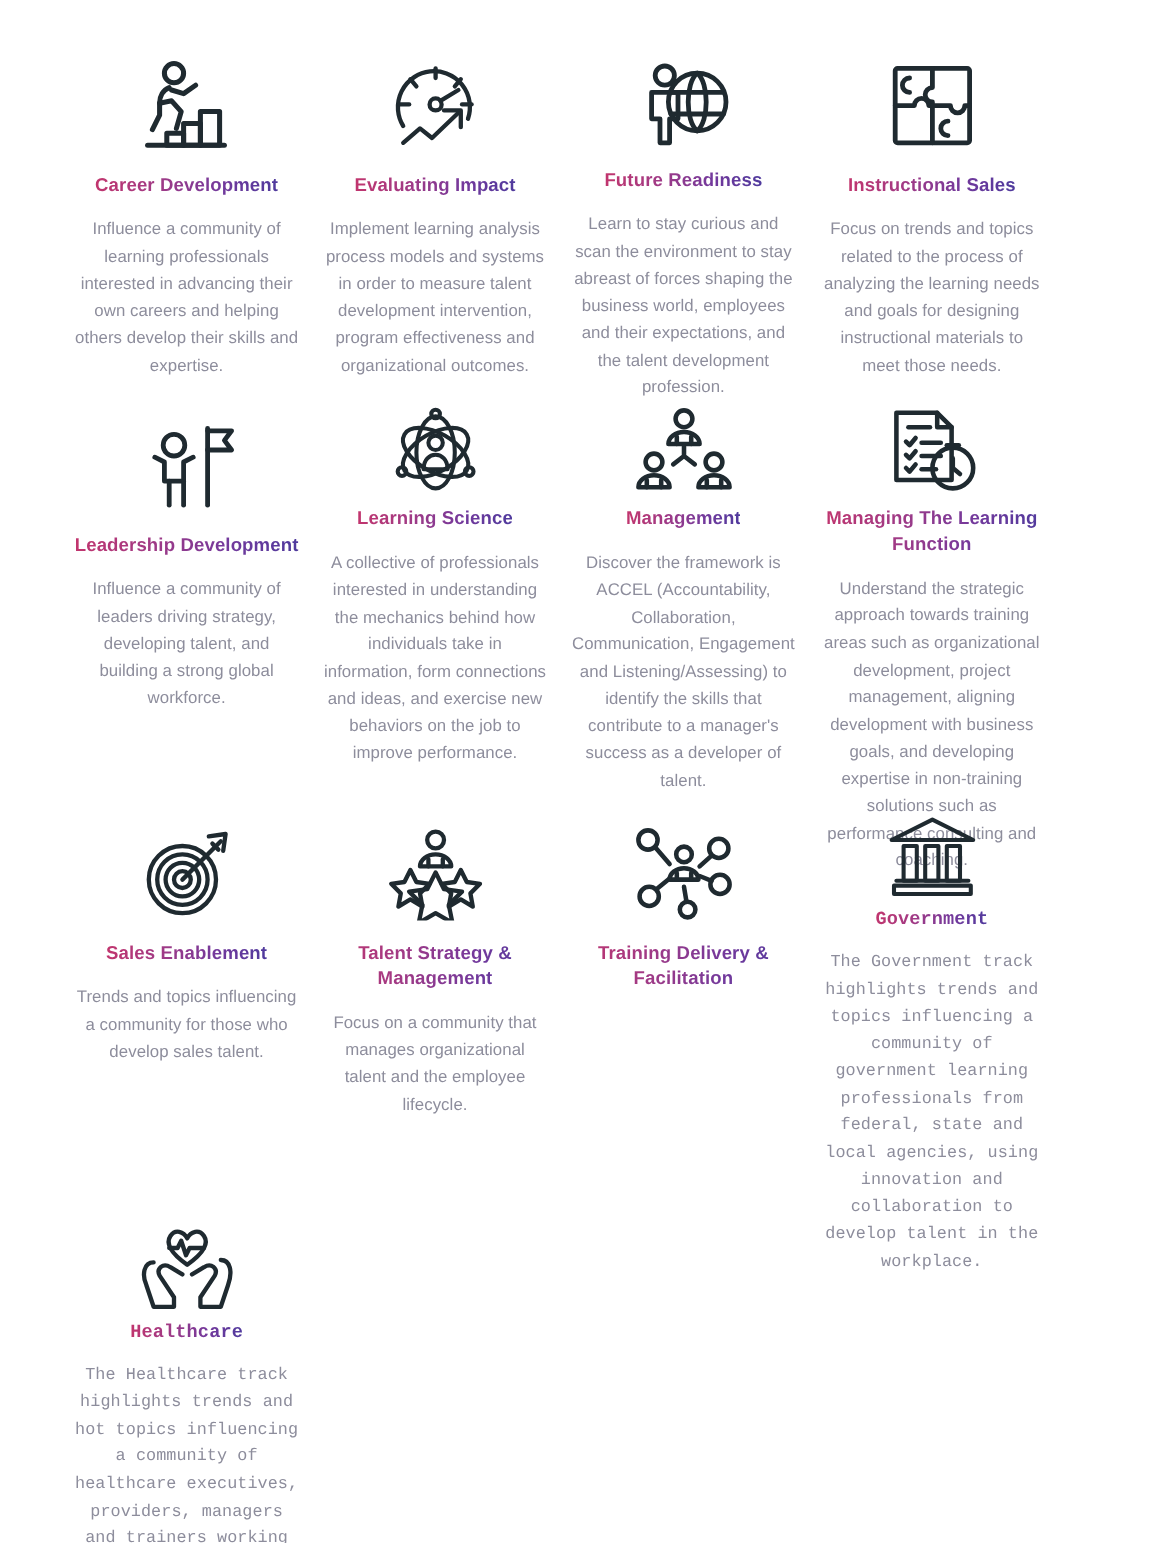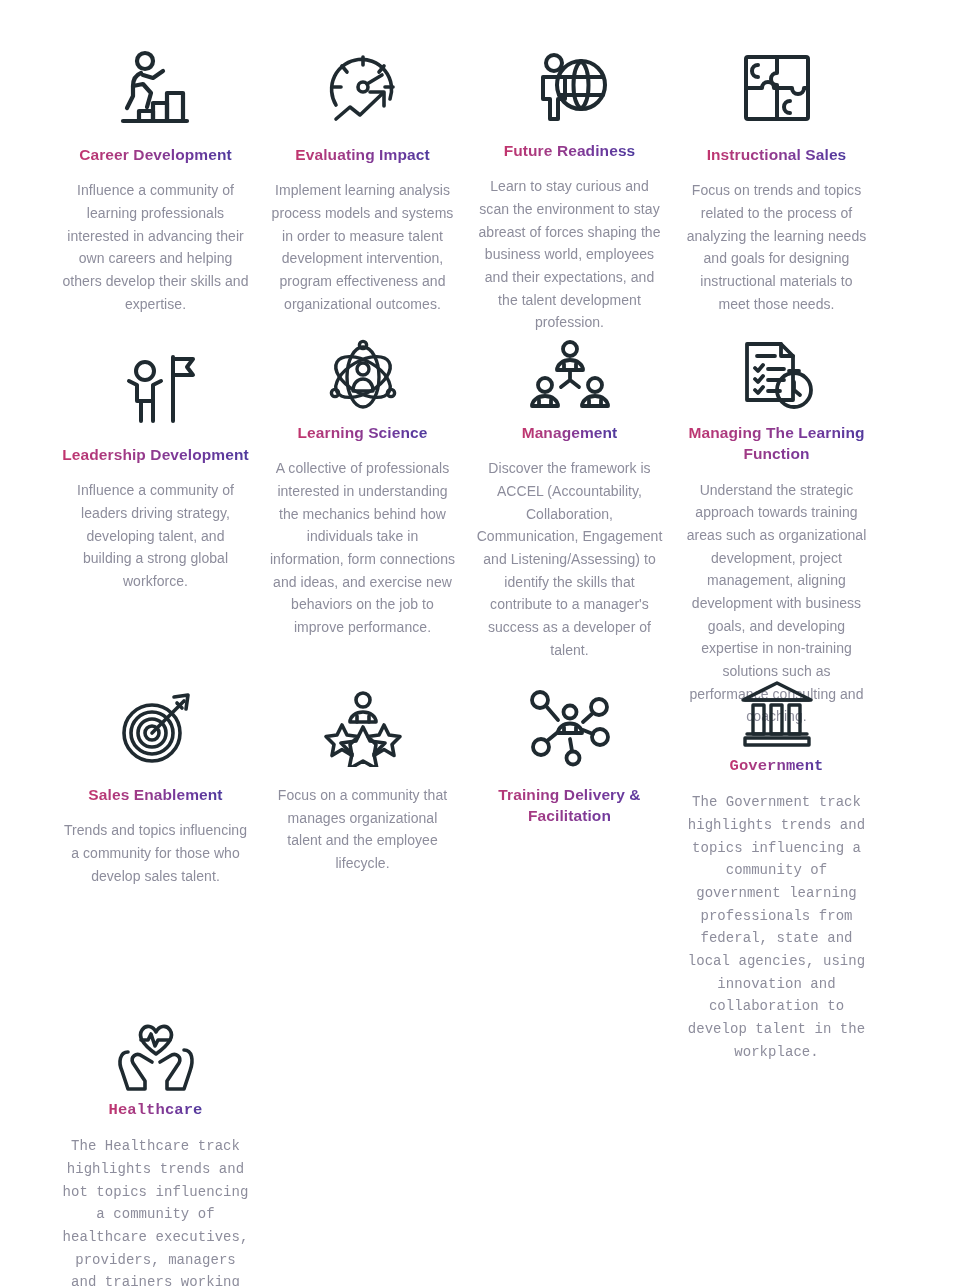--- a/index.html
+++ b/index.html
@@ -252,20 +252,21 @@
     <div class="icon-wrap">
       <svg width="82" height="78" viewBox="0 0 82 78" fill="none" stroke="#1f2a30" stroke-width="3.6" stroke-linecap="round" stroke-linejoin="round">
         <circle cx="41" cy="11" r="7"></circle>
         <path d="M28 33 a13 10 0 0 1 26 0 z"></path>
         <path d="M35 27 v6 M47 27 v6"></path>
         <path d="M41 38 l7 14 15 2 -11 11 3 15 -14 -8 -14 8 3 -15 -11 -11 15 -2 z"></path>
         <path d="M20 36 l5 10 11 1.5 -8 8 2 11 -10 -6 -10 6 2 -11 -8 -8 11 -1.5 z"></path>
         <path d="M62 36 l5 10 11 1.5 -8 8 2 11 -10 -6 -10 6 2 -11 -8 -8 11 -1.5 z"></path>
       </svg>
     </div>
+    <h3 class="card-title">Talent Strategy &amp; Management</h3>
     <p class="card-desc">Focus on a community that manages organizational talent and the employee lifecycle.</p>
   </div>
 
   <div class="card row-h-3 col-4">
     <div class="icon-wrap">
       <svg width="84" height="78" viewBox="0 0 84 78" fill="none" stroke="#1f2a30" stroke-width="3.8" stroke-linecap="round" stroke-linejoin="round">
         <circle cx="42" cy="23" r="6.5"></circle>
         <path d="M30 44 a12 9.5 0 0 1 24 0 z"></path>
         <path d="M36 38.5 v5.5 M48 38.5 v5.5"></path>
         <circle cx="12" cy="11" r="8"></circle>

